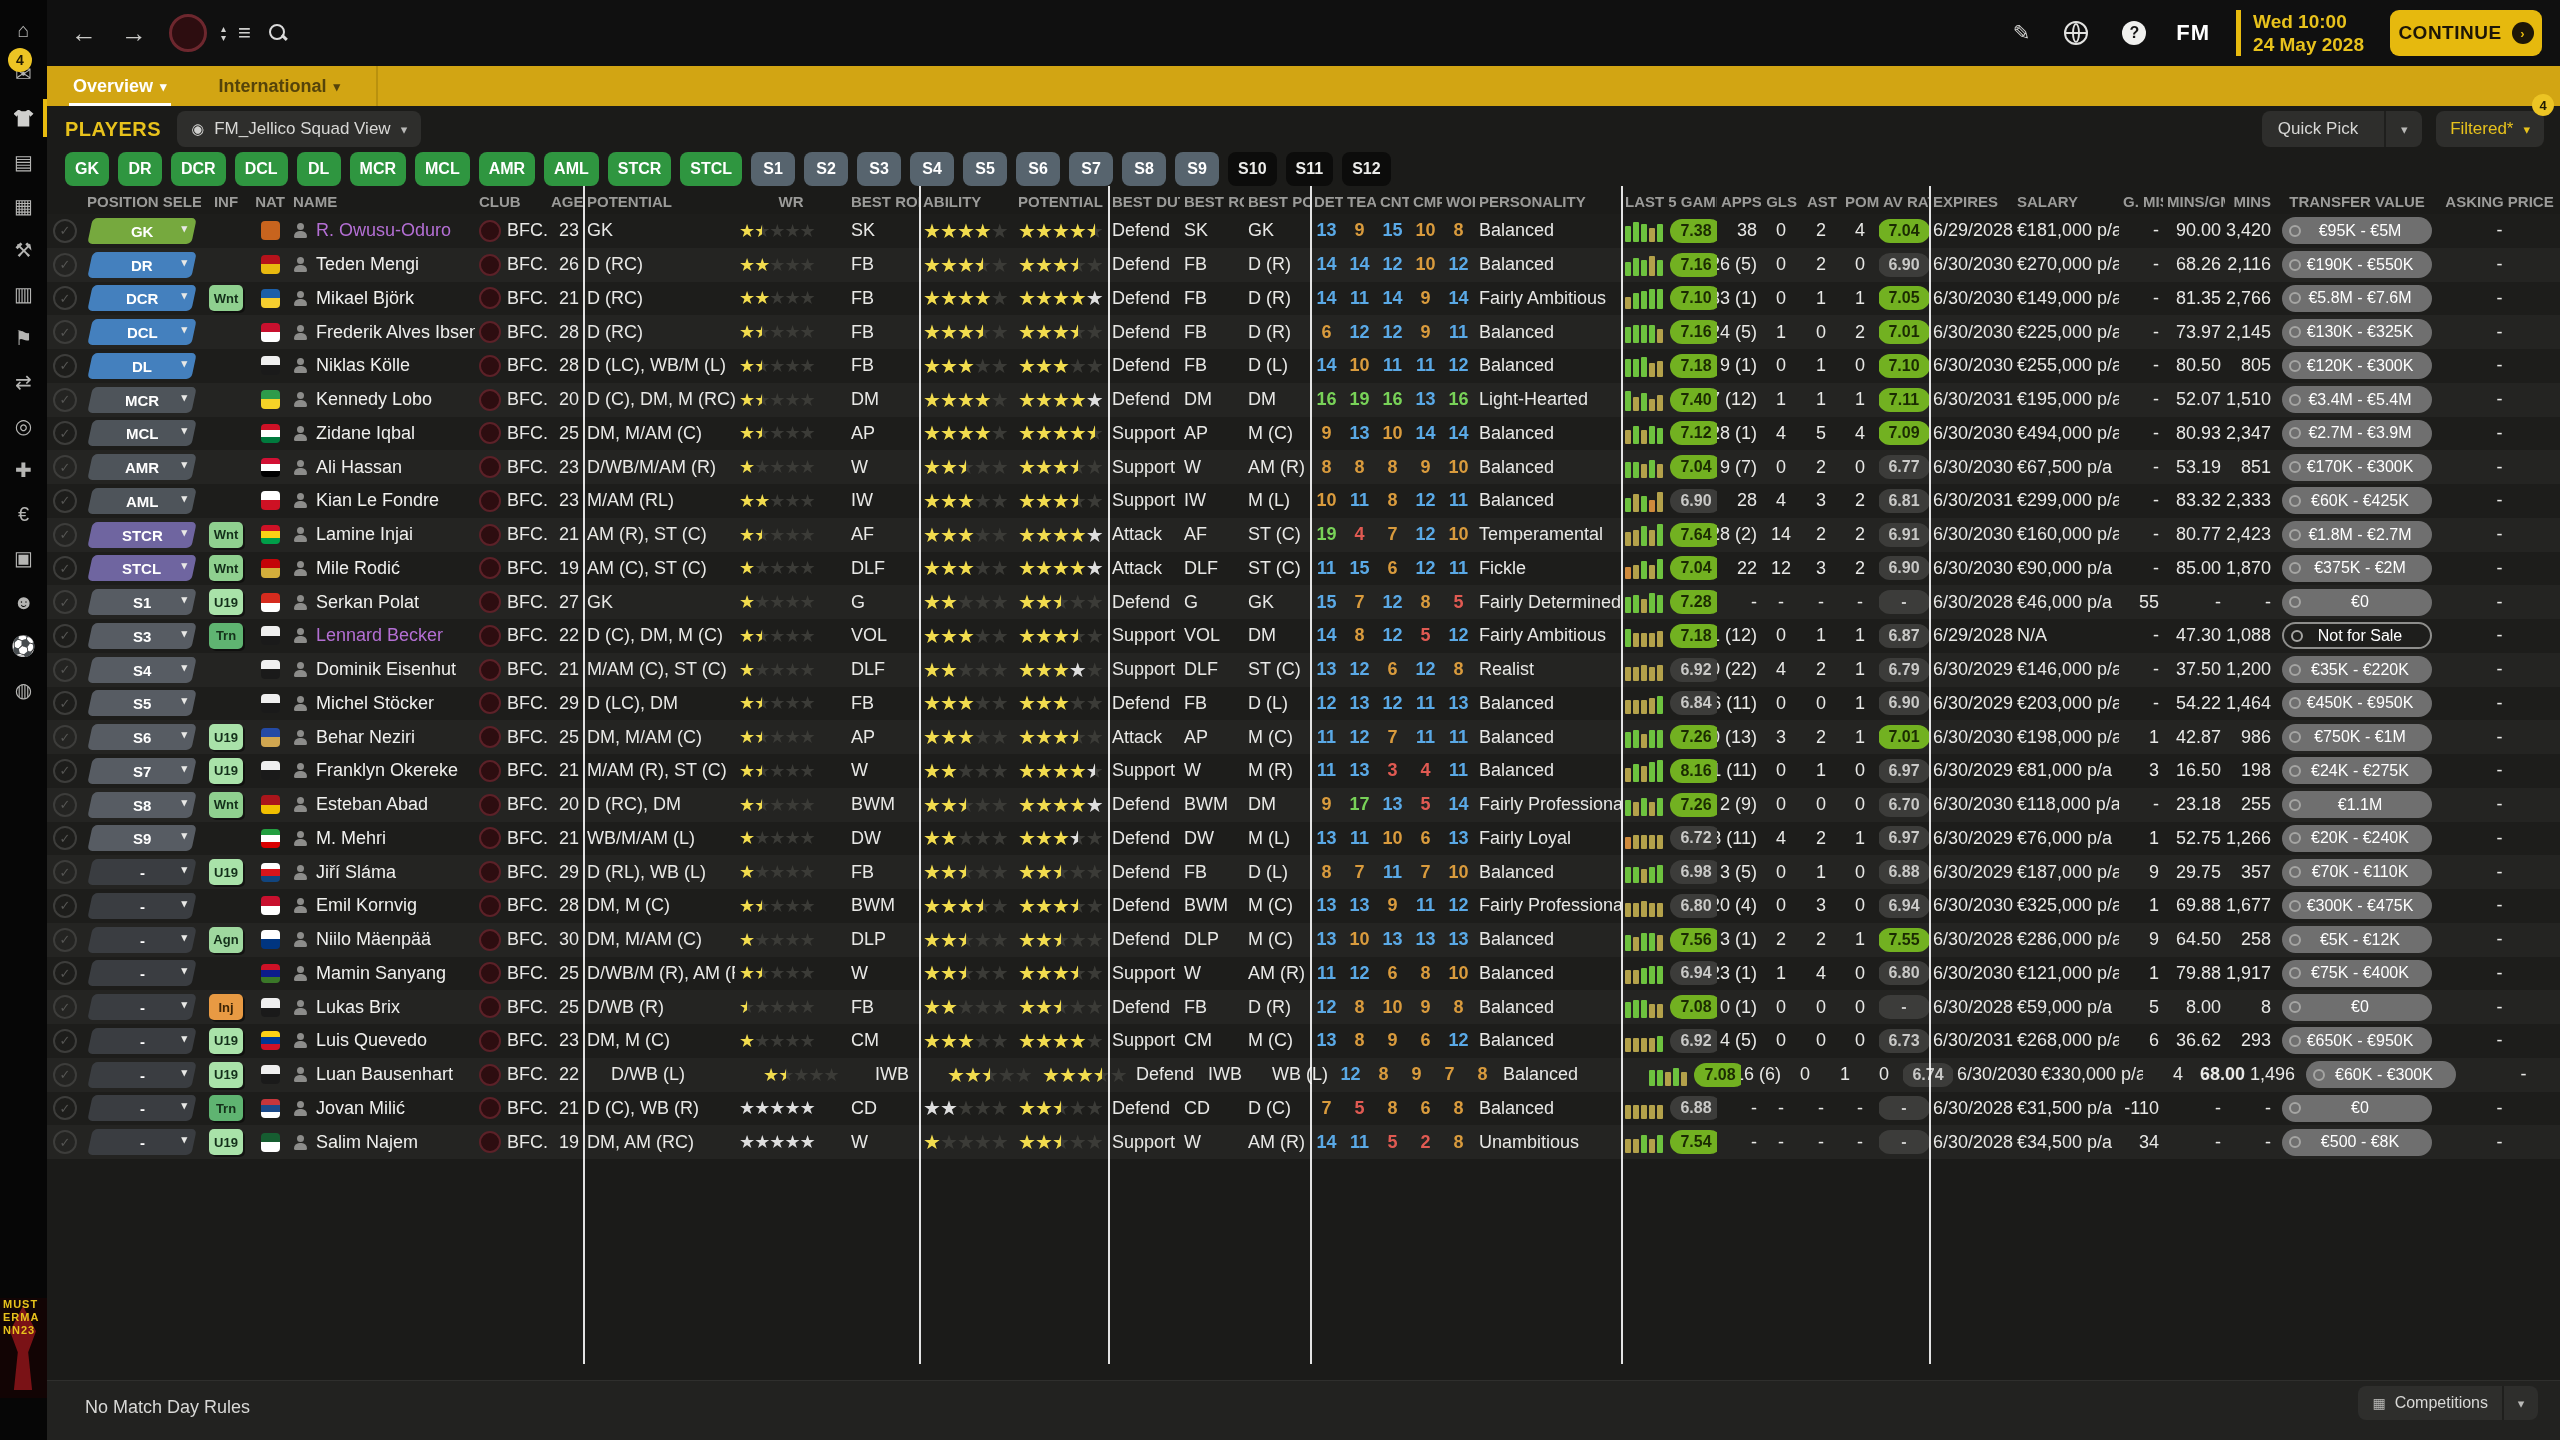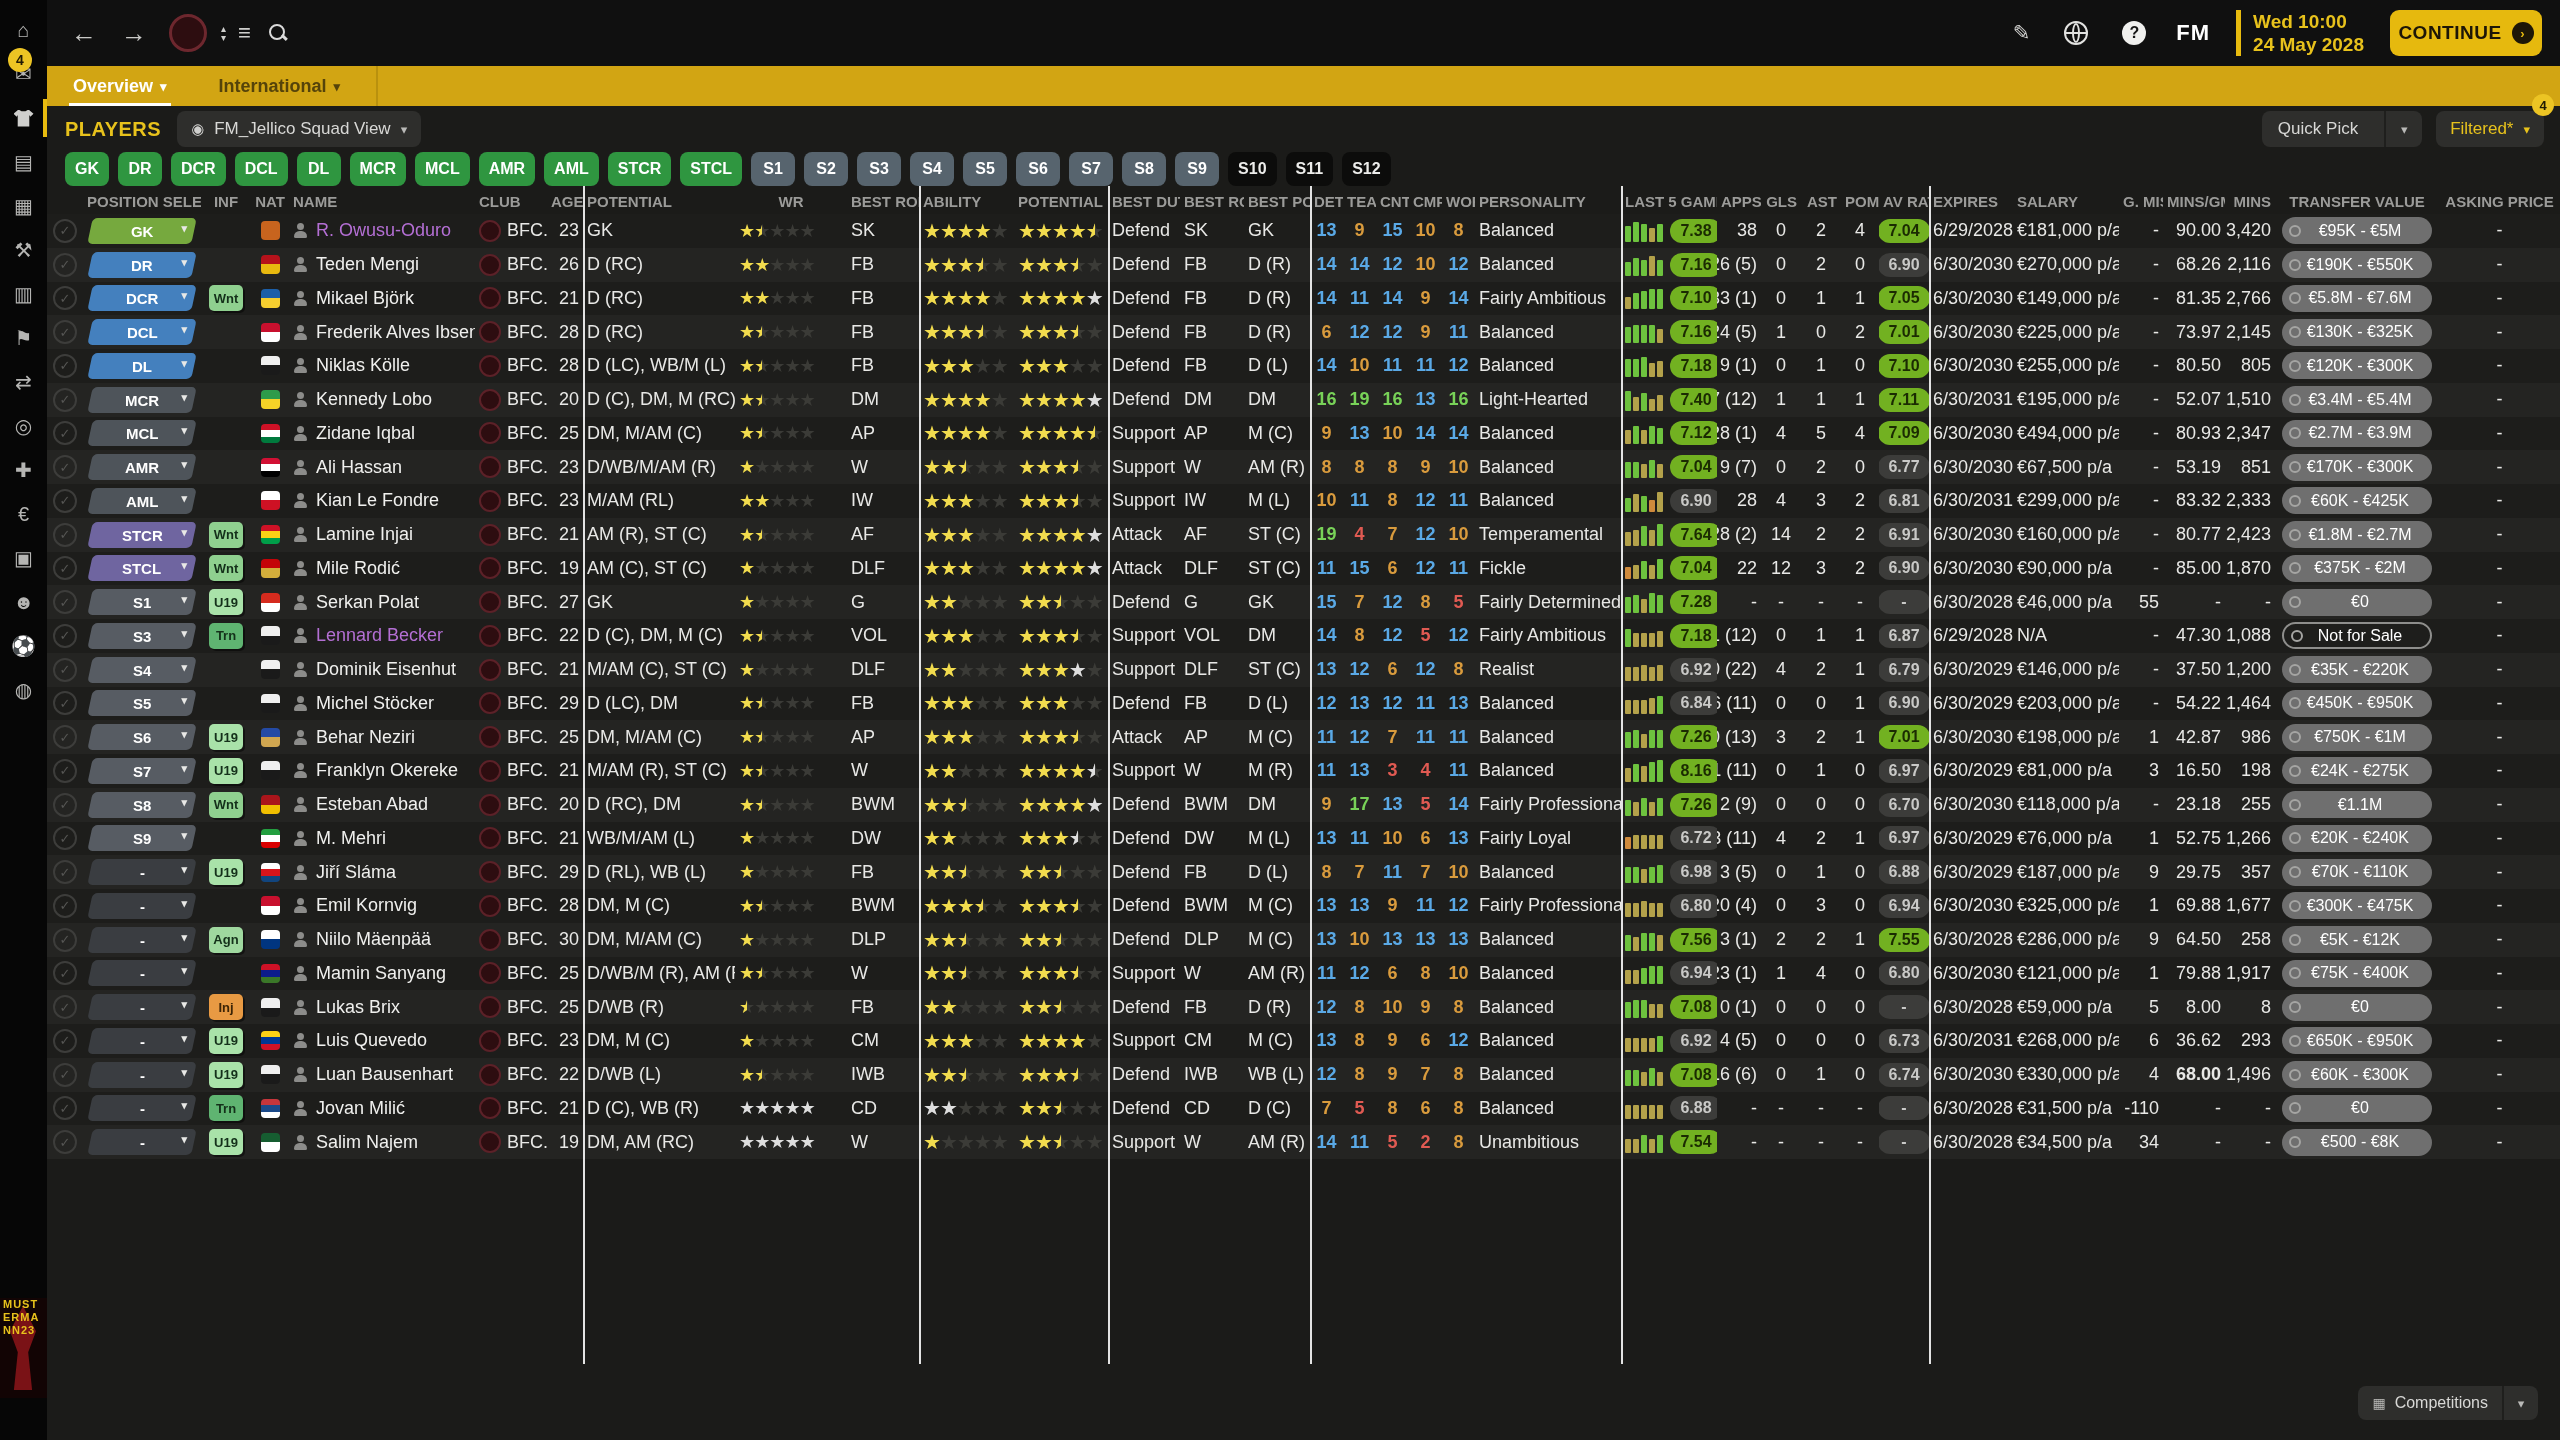--- a/index.html
+++ b/index.html
@@ -2730,21 +2730,21 @@
         </div>
         <div class="cell c" style="width: 38px;">
           <span class="flag" style="background: linear-gradient(rgb(239, 239, 239) 0%, rgb(239, 239, 239) 50%, rgb(26, 26, 26) 50%, rgb(26, 26, 26) 100%);"></span>
         </div>
         <div class="cell" style="width: 186px;">
           <span class="person"></span>
           <span class="pname">Luan Bausenhart</span>
         </div>
         <div class="cell" style="width: 72px;"><span class="clubb"></span>BFC...</div>
         <div class="cell r" style="width: 36px;">22</div>
-        <div class="cell" style="width: 152px;">D/WB (L)</div>
+        <div class="cell" style="width: 152px; margin-left: 24px;">D/WB (L)</div>
         <div class="cell" style="width: 112px;">
           <div class="wr" style="display: flex;">
             <span class="st g">★</span>
             <span class="st gh">★</span>
             <span class="st">★</span>
             <span class="st">★</span>
             <span class="st">★</span>
           </div>
         </div>
         <div class="cell" style="width: 72px;">IWB</div>
@@ -3008,20 +3008,23 @@
       </div>
     </div>
 
   <div class="divline" style="left:583px"></div>
   <div class="divline" style="left:919px"></div>
   <div class="divline" style="left:1108px"></div>
   <div class="divline" style="left:1310px"></div>
   <div class="divline" style="left:1621px"></div>
   <div class="divline" style="left:1929px"></div>
 
+  <div id="statusbar">
+    <div id="status-text">No Match Day Rules</div>
+  </div>
   <div id="competitions">
     <span class="seg1">
         <span class="grid-ic">▦</span>
       <span>Competitions</span>
       </span>
     <span class="seg2 chev">▾</span>
   </div>
 </div>
 
 </body></html>

